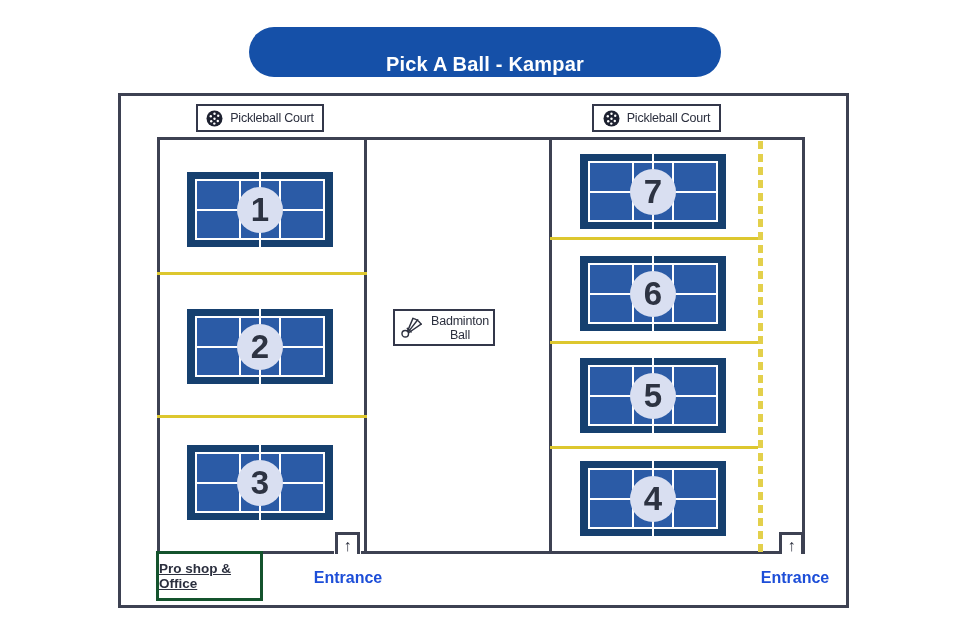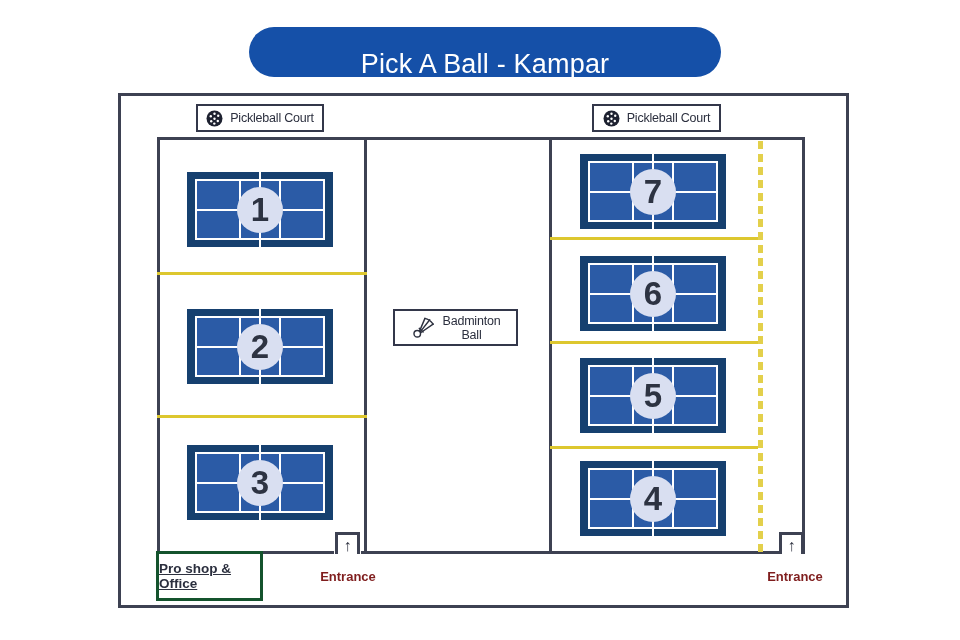--- a/index.html
+++ b/index.html
@@ -7,21 +7,21 @@
     width:960px;height:640px;position:relative;background:#ffffff;
     font-family:"Liberation Sans", sans-serif;color:#2e3240;overflow:hidden;
   }
   .abs{position:absolute;}
 
   
   .title-pill{
     left:249px;top:27px;width:472px;height:50px;background:#1550a8;
     border-radius:26px;display:flex;align-items:center;justify-content:center;
   }
-  .title-pill span{color:#ffffff;font-size:27px;font-weight:400;letter-spacing:.2px;margin-top:24px;}
+  .title-pill span{color:#ffffff;font-size:20px;font-weight:700;letter-spacing:.2px;margin-top:24px;}
 
   
   .wall{background:#3d4152;}
   .facility{
     left:118px;top:93px;width:725px;height:509px;border:3px solid #3d4152;background:#ffffff;
   }
 
   
   .legend-box{
     background:#ffffff;border:2px solid #33374a;display:flex;align-items:center;
@@ -54,21 +54,21 @@
     background:repeating-linear-gradient(to bottom,#e3d04b 0 8px,rgba(0,0,0,0) 8px 13px);
   }
 
   
   .door{
     width:25px;height:22px;box-sizing:border-box;background:#ffffff;
     border:3px solid #3d4152;border-bottom:none;
     display:flex;align-items:flex-end;justify-content:center;
   }
   .door span{font-size:16px;font-weight:700;color:#2e3240;line-height:1;}
-  .entrance-label{font-size:13px;font-weight:600;color:#7f1d1d;text-align:center;width:70px;}
+  .entrance-label{font-size:16px;font-weight:600;color:#1d4ed8;text-align:center;width:70px;}
 
   
   .proshop{
     left:156px;top:551px;width:107px;height:50px;background:#ffffff;
     border:3px solid #14532d;box-sizing:border-box;
     display:flex;align-items:center;justify-content:center;text-decoration:underline;
   }
   .proshop span{font-size:13.5px;font-weight:700;color:#2b2f3e;}
 
   svg{display:block;}
@@ -112,21 +112,21 @@
       <circle cx="4.8" cy="6.2" r="1.2" fill="#fff"></circle>
     <circle cx="12.2" cy="5.8" r="1.2" fill="#fff"></circle>
       <circle cx="8.5" cy="8.7" r="1.2" fill="#fff"></circle>
     <circle cx="5.2" cy="11.3" r="1.2" fill="#fff"></circle>
       <circle cx="11.8" cy="11" r="1.2" fill="#fff"></circle>
     <circle cx="8.3" cy="13.6" r="1.2" fill="#fff"></circle>
   </svg>
   <span class="txt">Pickleball Court</span>
 </div>
 
-<div class="abs legend-box badminton-box" style="left:393px;top:309px;width:125px;height:37px;">
+<div class="abs legend-box badminton-box" style="left:393px;top:309px;width:102px;height:37px;">
   <svg width="25" height="25" viewBox="0 0 26 26" fill="none" stroke="#2e3240" stroke-width="1.5" stroke-linecap="round">
     <circle cx="6.5" cy="19.5" r="3.4"></circle>
     <path d="M9,16.5 L14.5,3.5"></path>
     <path d="M9.8,17.3 L19.5,5"></path>
     <path d="M10.4,18.2 L23,9.5"></path>
     <path d="M14.5,3.5 Q19.5,4.5 23,9.5"></path>
     <path d="M8.6,13.9 L12.6,17.6"></path>
   </svg>
   <span class="txt">
     <span>Badminton</span><br>

